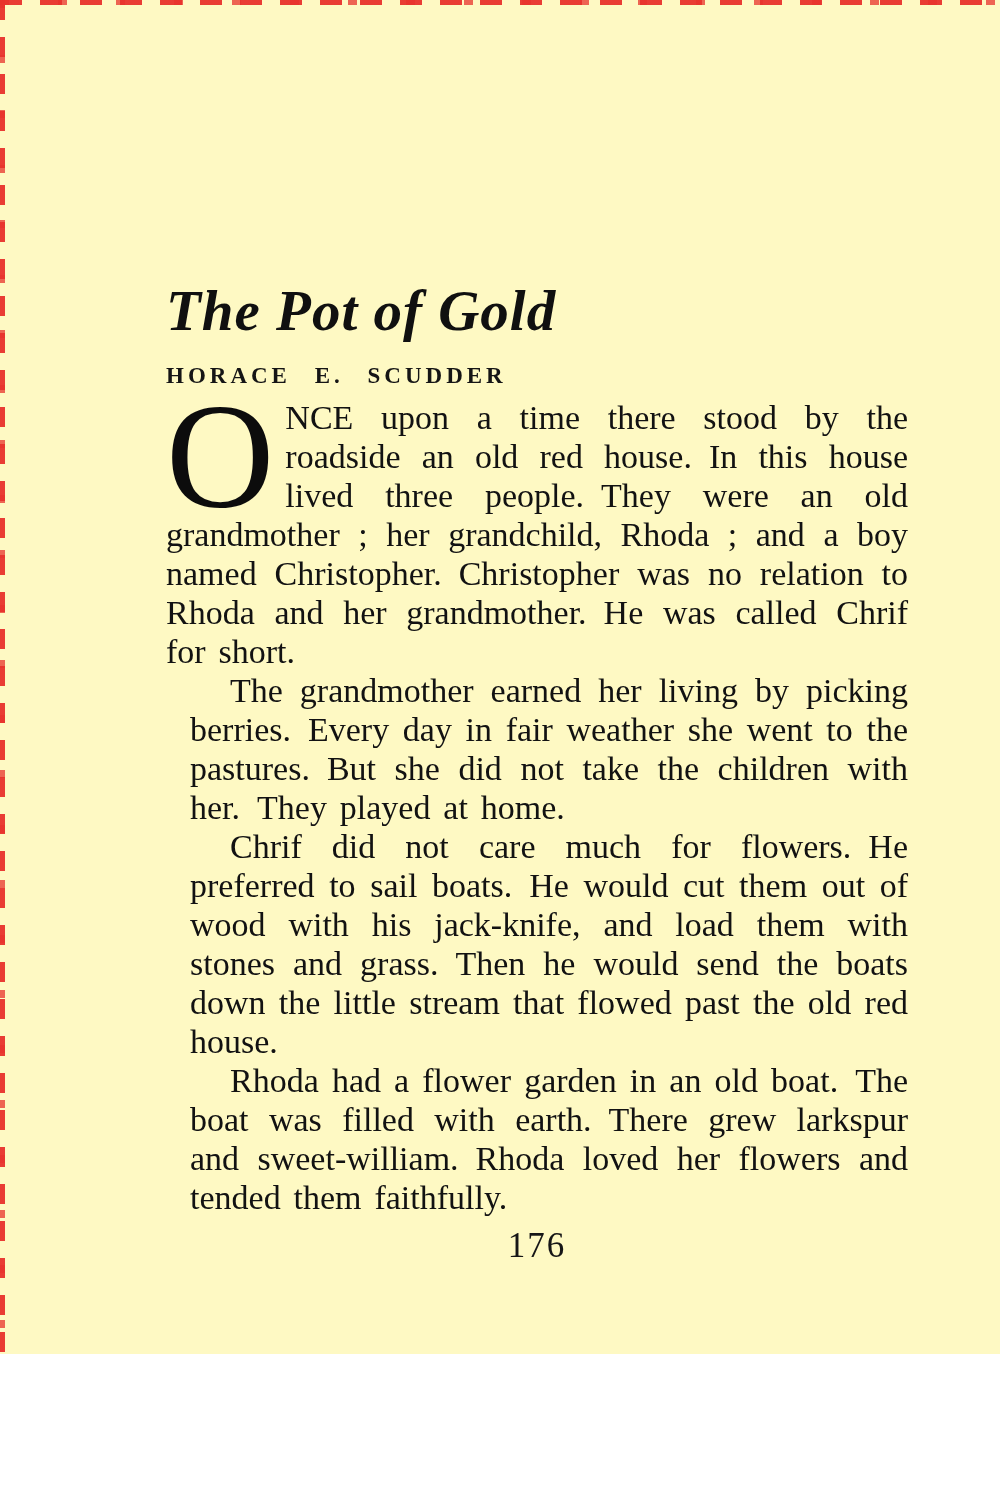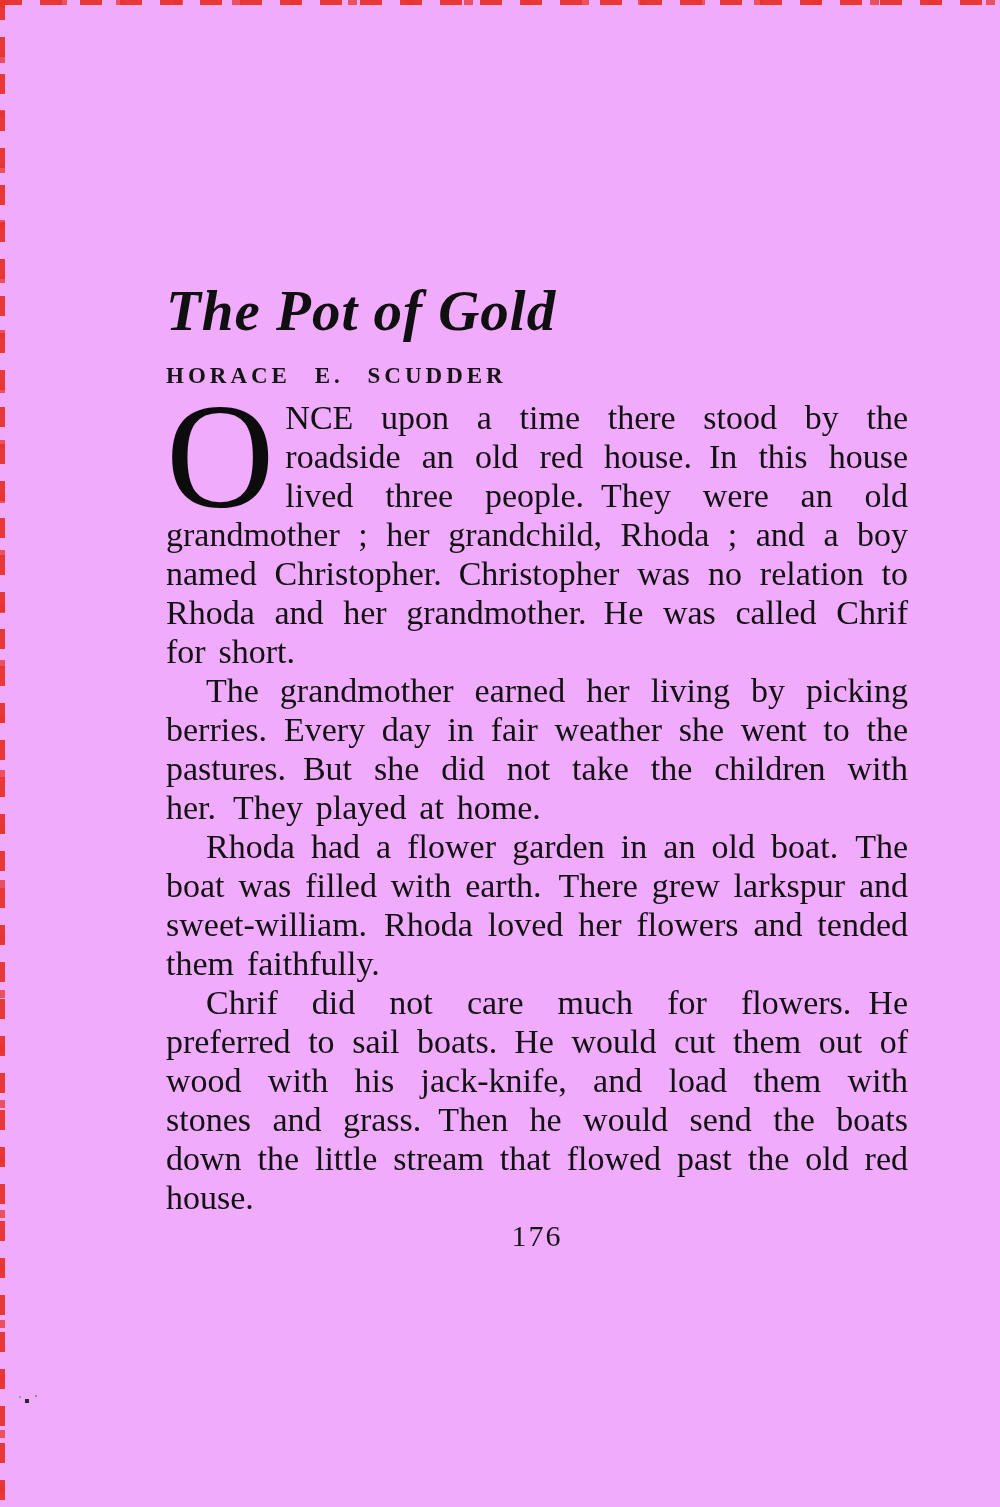--- a/index.html
+++ b/index.html
@@ -1,19 +1,19 @@
 <!DOCTYPE html>
 <html><head>
 <meta charset="utf-8">
 <style>
   html,body{margin:0;padding:0;background:#ffffff;}
   .page{
     position:relative;
-    width:1000px;height:1507px;
-    background:#f0abfc;
+    width:1000px;height:1354px;
+    background:#fef9c3;
     overflow:hidden;
     font-family:"Liberation Serif","DejaVu Serif",serif;
     color:#141414;
   }
   
   .edge-left{
     position:absolute;left:0;top:0;width:5px;height:100%;
     background:
       repeating-linear-gradient(to bottom, rgba(232,50,44,.95) 0 20px, transparent 20px 37px),
       repeating-linear-gradient(to bottom, rgba(232,50,44,.75) 0 8px, transparent 8px 55px);
@@ -54,34 +54,34 @@
     color:#151515;
   }
   .body-text p{
     margin:0;
     font-size:34px;
     line-height:39px;
     text-align:justify;
     word-spacing:0.13em;
     color:#121212;
   }
-  .body-text p.indented{text-indent:40px;}
+  .body-text p.indented{text-indent:40px;margin-left:24px;}
   .dropcap{
     float:left;
     font-size:150px;
     line-height:110px;
     height:113px;
     margin:3px 11px 0 0;
     font-weight:normal;
     color:#0c0c0c;
   }
   .page-number{
-    margin-top:2px;
+    margin-top:9px;
     text-align:center;
-    font-size:30px;
+    font-size:35px;
     letter-spacing:2px;
     color:#161616;
   }
   
   .specks{position:absolute;left:19px;top:1396px;width:24px;height:8px;}
   .specks::before{
     content:"";position:absolute;left:0;top:0;width:2px;height:2px;background:#9a9a9a;
     box-shadow:16px -1px 0 0 #8d8d8d;
   }
   .specks::after{
@@ -102,23 +102,23 @@
 
     <div class="author">HORACE E. SCUDDER</div>
 
 
     <div class="body-text">
 
       <p><span class="dropcap">O</span><span>NCE upon a time there stood by the roadside an old red house. In this house lived three people. They were an old grandmother ; her grandchild, Rhoda ; and a boy named Christopher. Christopher was no relation to Rhoda and her grandmother. He was called Chrif for short.</span></p>
 
       <p class="indented">The grandmother earned her living by picking berries. Every day in fair weather she went to the pastures. But she did not take the children with her. They played at home.</p>
 
+      <p class="indented">Chrif did not care much for flowers. He preferred to sail boats. He would cut them out of wood with his jack-knife, and load them with stones and grass. Then he would send the boats down the little stream that flowed past the old red house.</p>
+
       <p class="indented">Rhoda had a flower garden in an old boat. The boat was filled with earth. There grew larkspur and sweet-william. Rhoda loved her flowers and tended them faithfully.</p>
-
-      <p class="indented">Chrif did not care much for flowers. He preferred to sail boats. He would cut them out of wood with his jack-knife, and load them with stones and grass. Then he would send the boats down the little stream that flowed past the old red house.</p>
     </div>
 
     <div class="page-number">176</div>
   </div>
 
   <div class="specks"></div>
 
 </div>
 
 </body></html>

